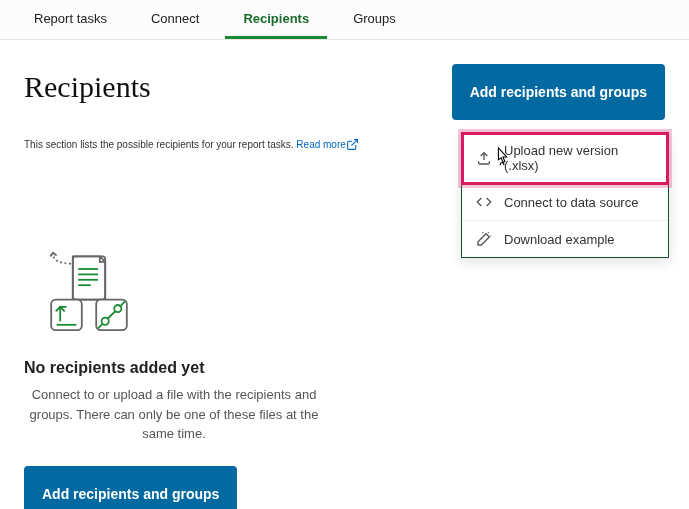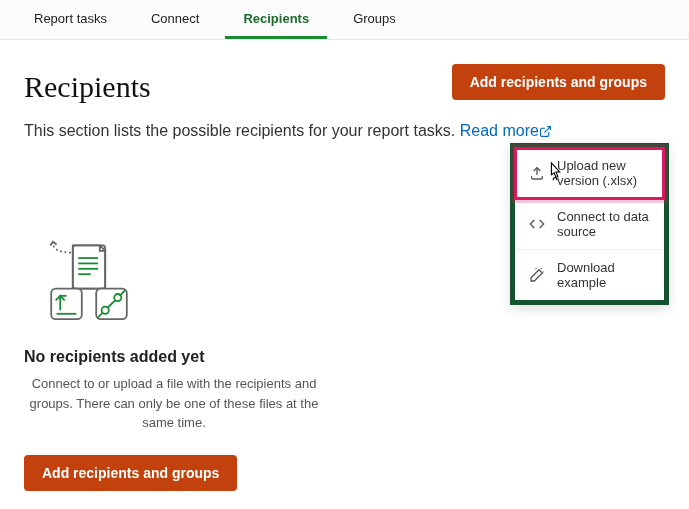--- a/index.html
+++ b/index.html
@@ -3,25 +3,25 @@
 <meta charset="utf-8">
 <style>
   * { box-sizing: border-box; margin: 0; padding: 0; }
   html, body { width: 689px; height: 509px; font-family: "Segoe UI", Arial, sans-serif; background: #fff; color: #111; }
   .topbar { display: flex; gap: 8px; padding: 0 16px; border-bottom: 1px solid #e6e6e6; background: #fcfcfc; height: 40px; align-items: center; }
   .tab { padding: 10px 18px; font-size: 13px; color: #222; cursor: pointer; border-bottom: 3px solid transparent; }
   .tab.active { color: #1a6b2d; border-bottom-color: #1a8a35; font-weight: 600; }
   .page { position: relative; padding: 24px 24px 0 24px; }
   .title-row { display: flex; justify-content: space-between; align-items: flex-start; }
   h1 { font-family: "Georgia", "Times New Roman", serif; font-size: 30px; font-weight: 400; margin-top: 6px; }
-  .green-btn { background: #c2410c; color: #fff; border: none; border-radius: 4px; padding: 10px 18px; font-size: 14px; font-weight: 600; cursor: pointer; }
-  .subtitle { margin-top: 18px; font-size: 16px; color: #333; }
+  .green-btn { background: #0369a1; color: #fff; border: none; border-radius: 4px; padding: 20px 18px; font-size: 14px; font-weight: 600; cursor: pointer; }
+  .subtitle { margin-top: 18px; font-size: 10px; color: #333; }
   .readmore { color: #0067c5; text-decoration: none; display: inline-flex; align-items: center; cursor: pointer; }
   .readmore svg { stroke: #0067c5; }
-  .dropdown { position: absolute; right: 20px; top: 103px; width: 159px; background: #fff; border: 5px solid #14532d; box-shadow: 0 4px 12px rgba(0,0,0,0.12); z-index: 5; }
+  .dropdown { position: absolute; right: 20px; top: 92px; width: 208px; background: #fff; border: 1px solid #14532d; box-shadow: 0 4px 12px rgba(0,0,0,0.12); z-index: 5; }
   .dropdown-item { display: flex; align-items: center; gap: 12px; padding: 10px 14px; font-size: 13px; border-bottom: 1px solid #eee; cursor: pointer; color: #333; position: relative; }
   .dropdown-item:last-child { border-bottom: none; }
   .dropdown-item svg { flex-shrink: 0; }
   .dropdown-item.highlight { outline: 3px solid #d81b60; outline-offset: -2px; box-shadow: 0 0 0 4px rgba(216,27,96,0.25); }
   .cursor { position: absolute; left: 30px; top: 12px; pointer-events: none; }
   .empty { margin-top: 100px; display: flex; flex-direction: column; align-items: flex-start; gap: 8px; text-align: center; }
   .empty h3 { font-size: 16px; font-weight: 700; color: #222; margin-top: 10px; }
   .empty p { font-size: 13px; color: #555; max-width: 300px; line-height: 1.5; }
   .illus { width: 130px; height: 90px; position: relative; }
 </style>

